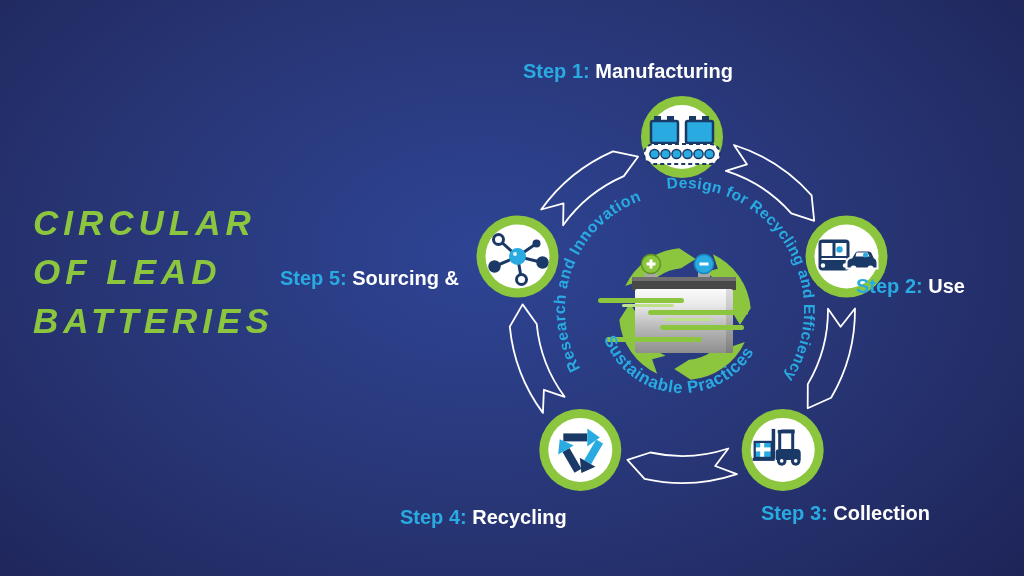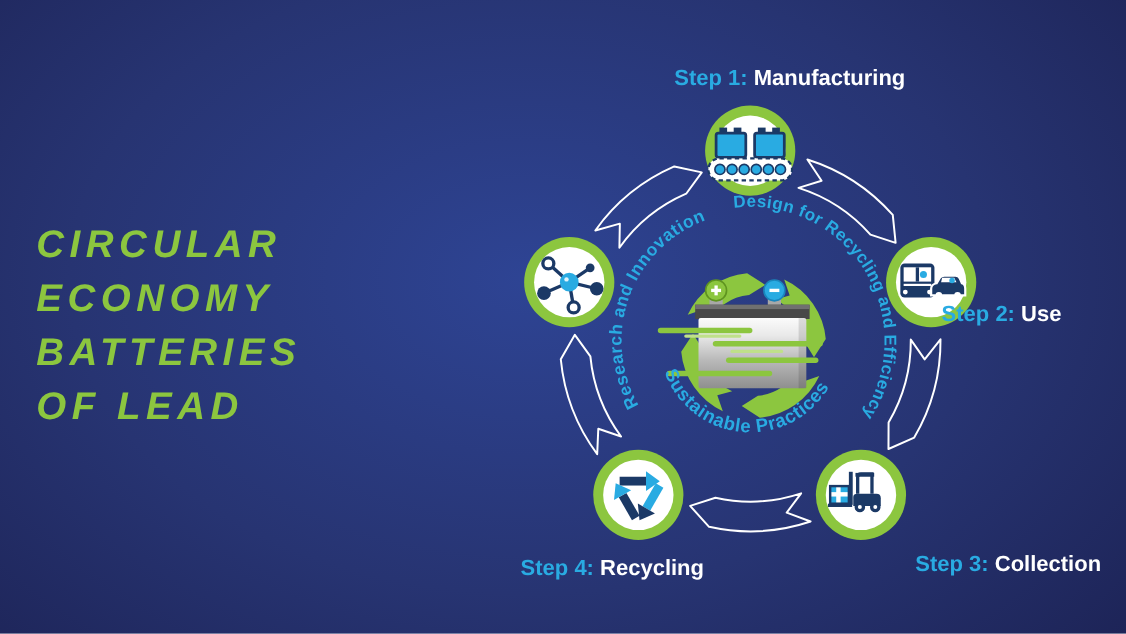--- a/index.html
+++ b/index.html
@@ -16,39 +16,38 @@
   .title{
     position:absolute; left:33px; top:198px;
     color:var(--green); font-weight:bold; font-size:35px;
     letter-spacing:5px; line-height:49px; white-space:nowrap;font-style:italic;
   }
   .step-label{
     position:absolute; font-weight:bold; font-size:20px;
     color:var(--white); white-space:nowrap; line-height:30px;
   }
   .step-label .prefix{color:var(--blue);}
-  .centered{text-align:right;}
+  .centered{text-align:left;}
   #diagram{position:absolute;left:0;top:0;}
   .outer-ribbon{fill:none;stroke:var(--white);stroke-width:1.8;stroke-linejoin:round;}
   .green-arrow{fill:var(--green);}
   .ring-text{fill:var(--blue);font-weight:bold;font-family:"Liberation Sans",sans-serif;}
   .rt-design{font-size:15.5px;letter-spacing:.4px;}
   .rt-research{font-size:16px;letter-spacing:.6px;}
   .rt-sustain{font-size:17px;letter-spacing:.6px;}
   .icon-navy{fill:var(--navy);}
   .icon-blue{fill:var(--blue);}
 </style>
 </head>
 <body>
 
 <div class="title">
   <div>CIRCULAR</div>
-  <div>ECONOMY</div>
+  <div>OF LEAD</div>
   <div>BATTERIES</div>
-  <div>OF LEAD</div>
 </div>
 
 <svg id="diagram" width="1024" height="576" viewBox="0 0 1024 576">
   <defs>
     <linearGradient id="batteryGrad" x1="0" y1="0" x2="0" y2="1">
       <stop offset="0" stop-color="#fbfbfb"></stop>
       <stop offset="0.25" stop-color="#e9e9e9"></stop>
       <stop offset="0.6" stop-color="#b9b9b9"></stop>
       <stop offset="1" stop-color="#8f8f8f"></stop>
     </linearGradient>
@@ -215,13 +214,17 @@
 </div>
 <div class="step-label centered" style="left:761px;top:498px;width:240px;">
   <span class="prefix">Step 3:</span>
   <span>Collection</span>
 </div>
 <div class="step-label centered" style="left:400px;top:486px;width:240px;margin-top:16px;">
   <span class="prefix">Step 4:</span>
   <span>Recycling</span>
 </div>
 <div class="step-label centered" style="left:280px;top:263px;width:230px;">
+  <div>
+    <span class="prefix">Step 5:</span>
+    <span>Sourcing &amp;</span>
+  </div>
 </div>
 
 </body></html>

